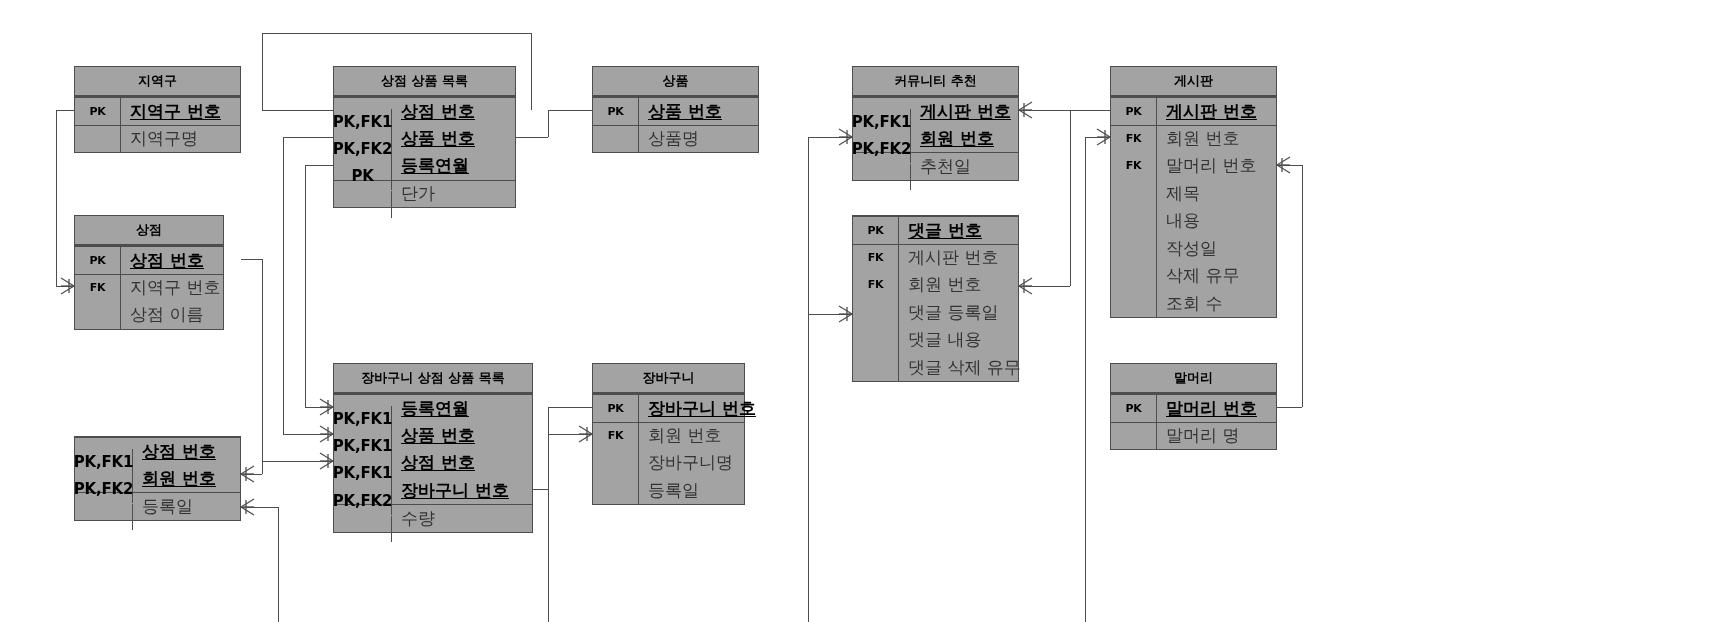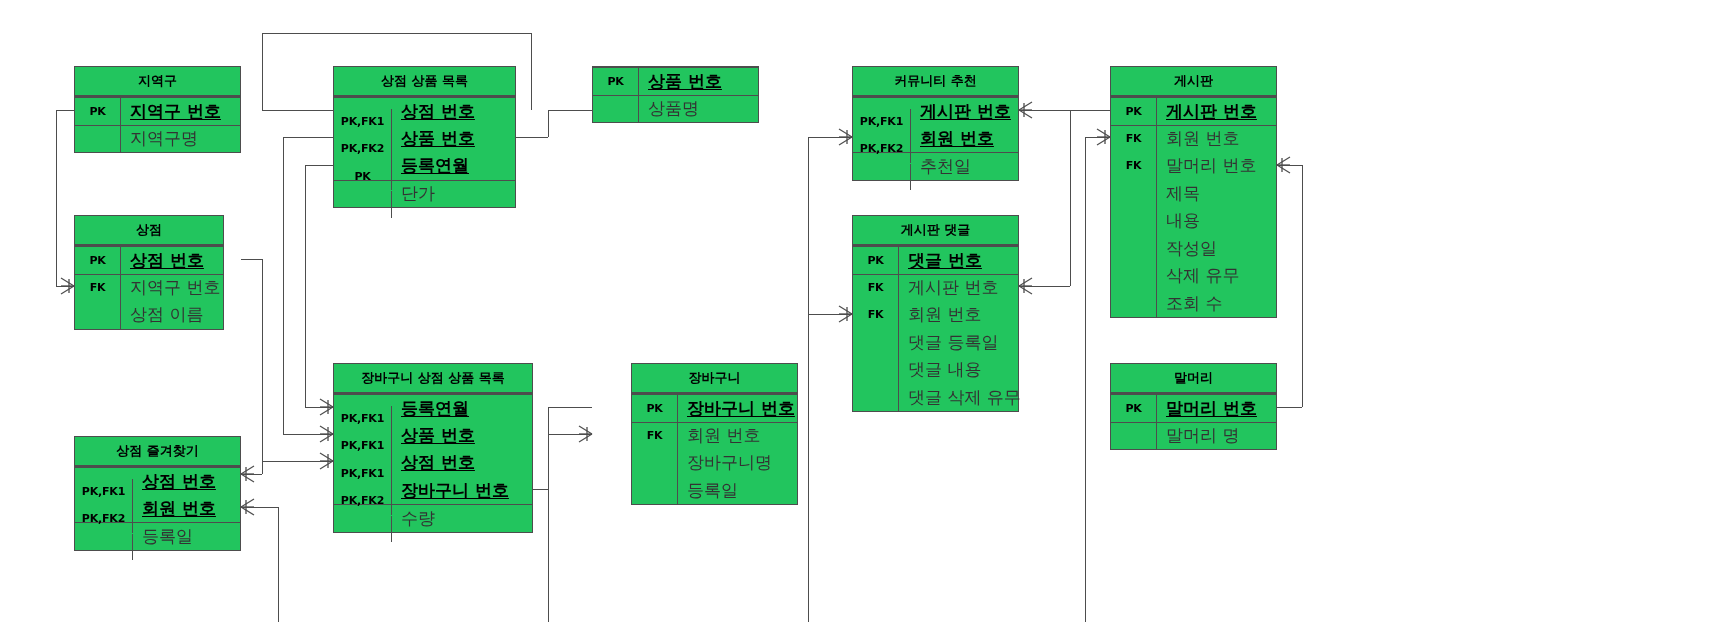--- a/index.html
+++ b/index.html
@@ -5,21 +5,21 @@
   html,body{margin:0;padding:0;background:#ffffff;}
   body{
     font-family:"DejaVu Sans","Liberation Sans",sans-serif;
     width:1718px;height:622px;overflow:hidden;position:relative;
   }
   #canvas{position:relative;width:1718px;height:622px;}
 
   
   .entity{
     position:absolute;
-    background:#22c55e;
+    background:#a3a3a3;
     border:1px solid #4d4d4d;
     box-sizing:border-box;
     z-index:5;
   }
   .ent-title{
     text-align:center;
     font-weight:bold;
     font-size:13px;
     color:#000;
     padding:6px 4px 6px 4px;
@@ -41,21 +41,21 @@
     text-align:center;
     font-weight:bold;
     font-size:11px;
     color:#000;
     border-right:1px solid #4d4d4d;
     height:100%;
     display:flex;align-items:center;justify-content:center;
     box-sizing:border-box;
     letter-spacing:-0.2px;
   }
-  .key.wide{width:58px;flex:0 0 58px;font-size:11px;margin-top:21px;}
+  .key.wide{width:58px;flex:0 0 58px;font-size:15px;margin-top:21px;}
   .key.empty{color:transparent;}
   .attr{
     padding-left:9px;
     font-size:17px;
     color:#333333;
     white-space:nowrap;
     display:flex;align-items:center;
     height:100%;
     flex:1 1 auto;
     box-sizing:border-box;
@@ -104,21 +104,20 @@
           <div class="key">FK</div>
           <div class="attr">지역구 번호</div>
         </div>
         <div class="row">
           <div class="key empty"></div>
           <div class="attr">상점 이름</div>
         </div>
       </div>
     </div>
     <div class="entity" style="left: 74px; top: 436px; width: 167px;">
-      <div class="ent-title">상점 즐겨찾기</div>
       <div class="ent-rows">
         <div class="row sep">
           <div class="key wide">PK,FK1</div>
           <div class="attr pk">상점 번호</div>
         </div>
         <div class="row">
           <div class="key wide">PK,FK2</div>
           <div class="attr pk">회원 번호</div>
         </div>
         <div class="row sep">
@@ -167,32 +166,33 @@
           <div class="key wide">PK,FK2</div>
           <div class="attr pk">장바구니 번호</div>
         </div>
         <div class="row sep">
           <div class="key wide empty"></div>
           <div class="attr">수량</div>
         </div>
       </div>
     </div>
     <div class="entity" style="left: 592px; top: 66px; width: 167px;">
+      <div class="ent-title">상품</div>
       <div class="ent-rows">
         <div class="row sep">
           <div class="key">PK</div>
           <div class="attr pk">상품 번호</div>
         </div>
         <div class="row sep">
           <div class="key empty"></div>
           <div class="attr">상품명</div>
         </div>
       </div>
     </div>
-    <div class="entity" style="left: 592px; top: 363px; width: 167px; margin-left: 39px;">
+    <div class="entity" style="left: 592px; top: 363px; width: 153px;">
       <div class="ent-title">장바구니</div>
       <div class="ent-rows">
         <div class="row sep">
           <div class="key">PK</div>
           <div class="attr pk">장바구니 번호</div>
         </div>
         <div class="row sep">
           <div class="key">FK</div>
           <div class="attr">회원 번호</div>
         </div>
@@ -217,21 +217,20 @@
           <div class="key wide">PK,FK2</div>
           <div class="attr pk">회원 번호</div>
         </div>
         <div class="row sep">
           <div class="key wide empty"></div>
           <div class="attr">추천일</div>
         </div>
       </div>
     </div>
     <div class="entity" style="left: 852px; top: 215px; width: 167px;">
-      <div class="ent-title">게시판 댓글</div>
       <div class="ent-rows">
         <div class="row sep">
           <div class="key">PK</div>
           <div class="attr pk">댓글 번호</div>
         </div>
         <div class="row sep">
           <div class="key">FK</div>
           <div class="attr">게시판 번호</div>
         </div>
         <div class="row">

